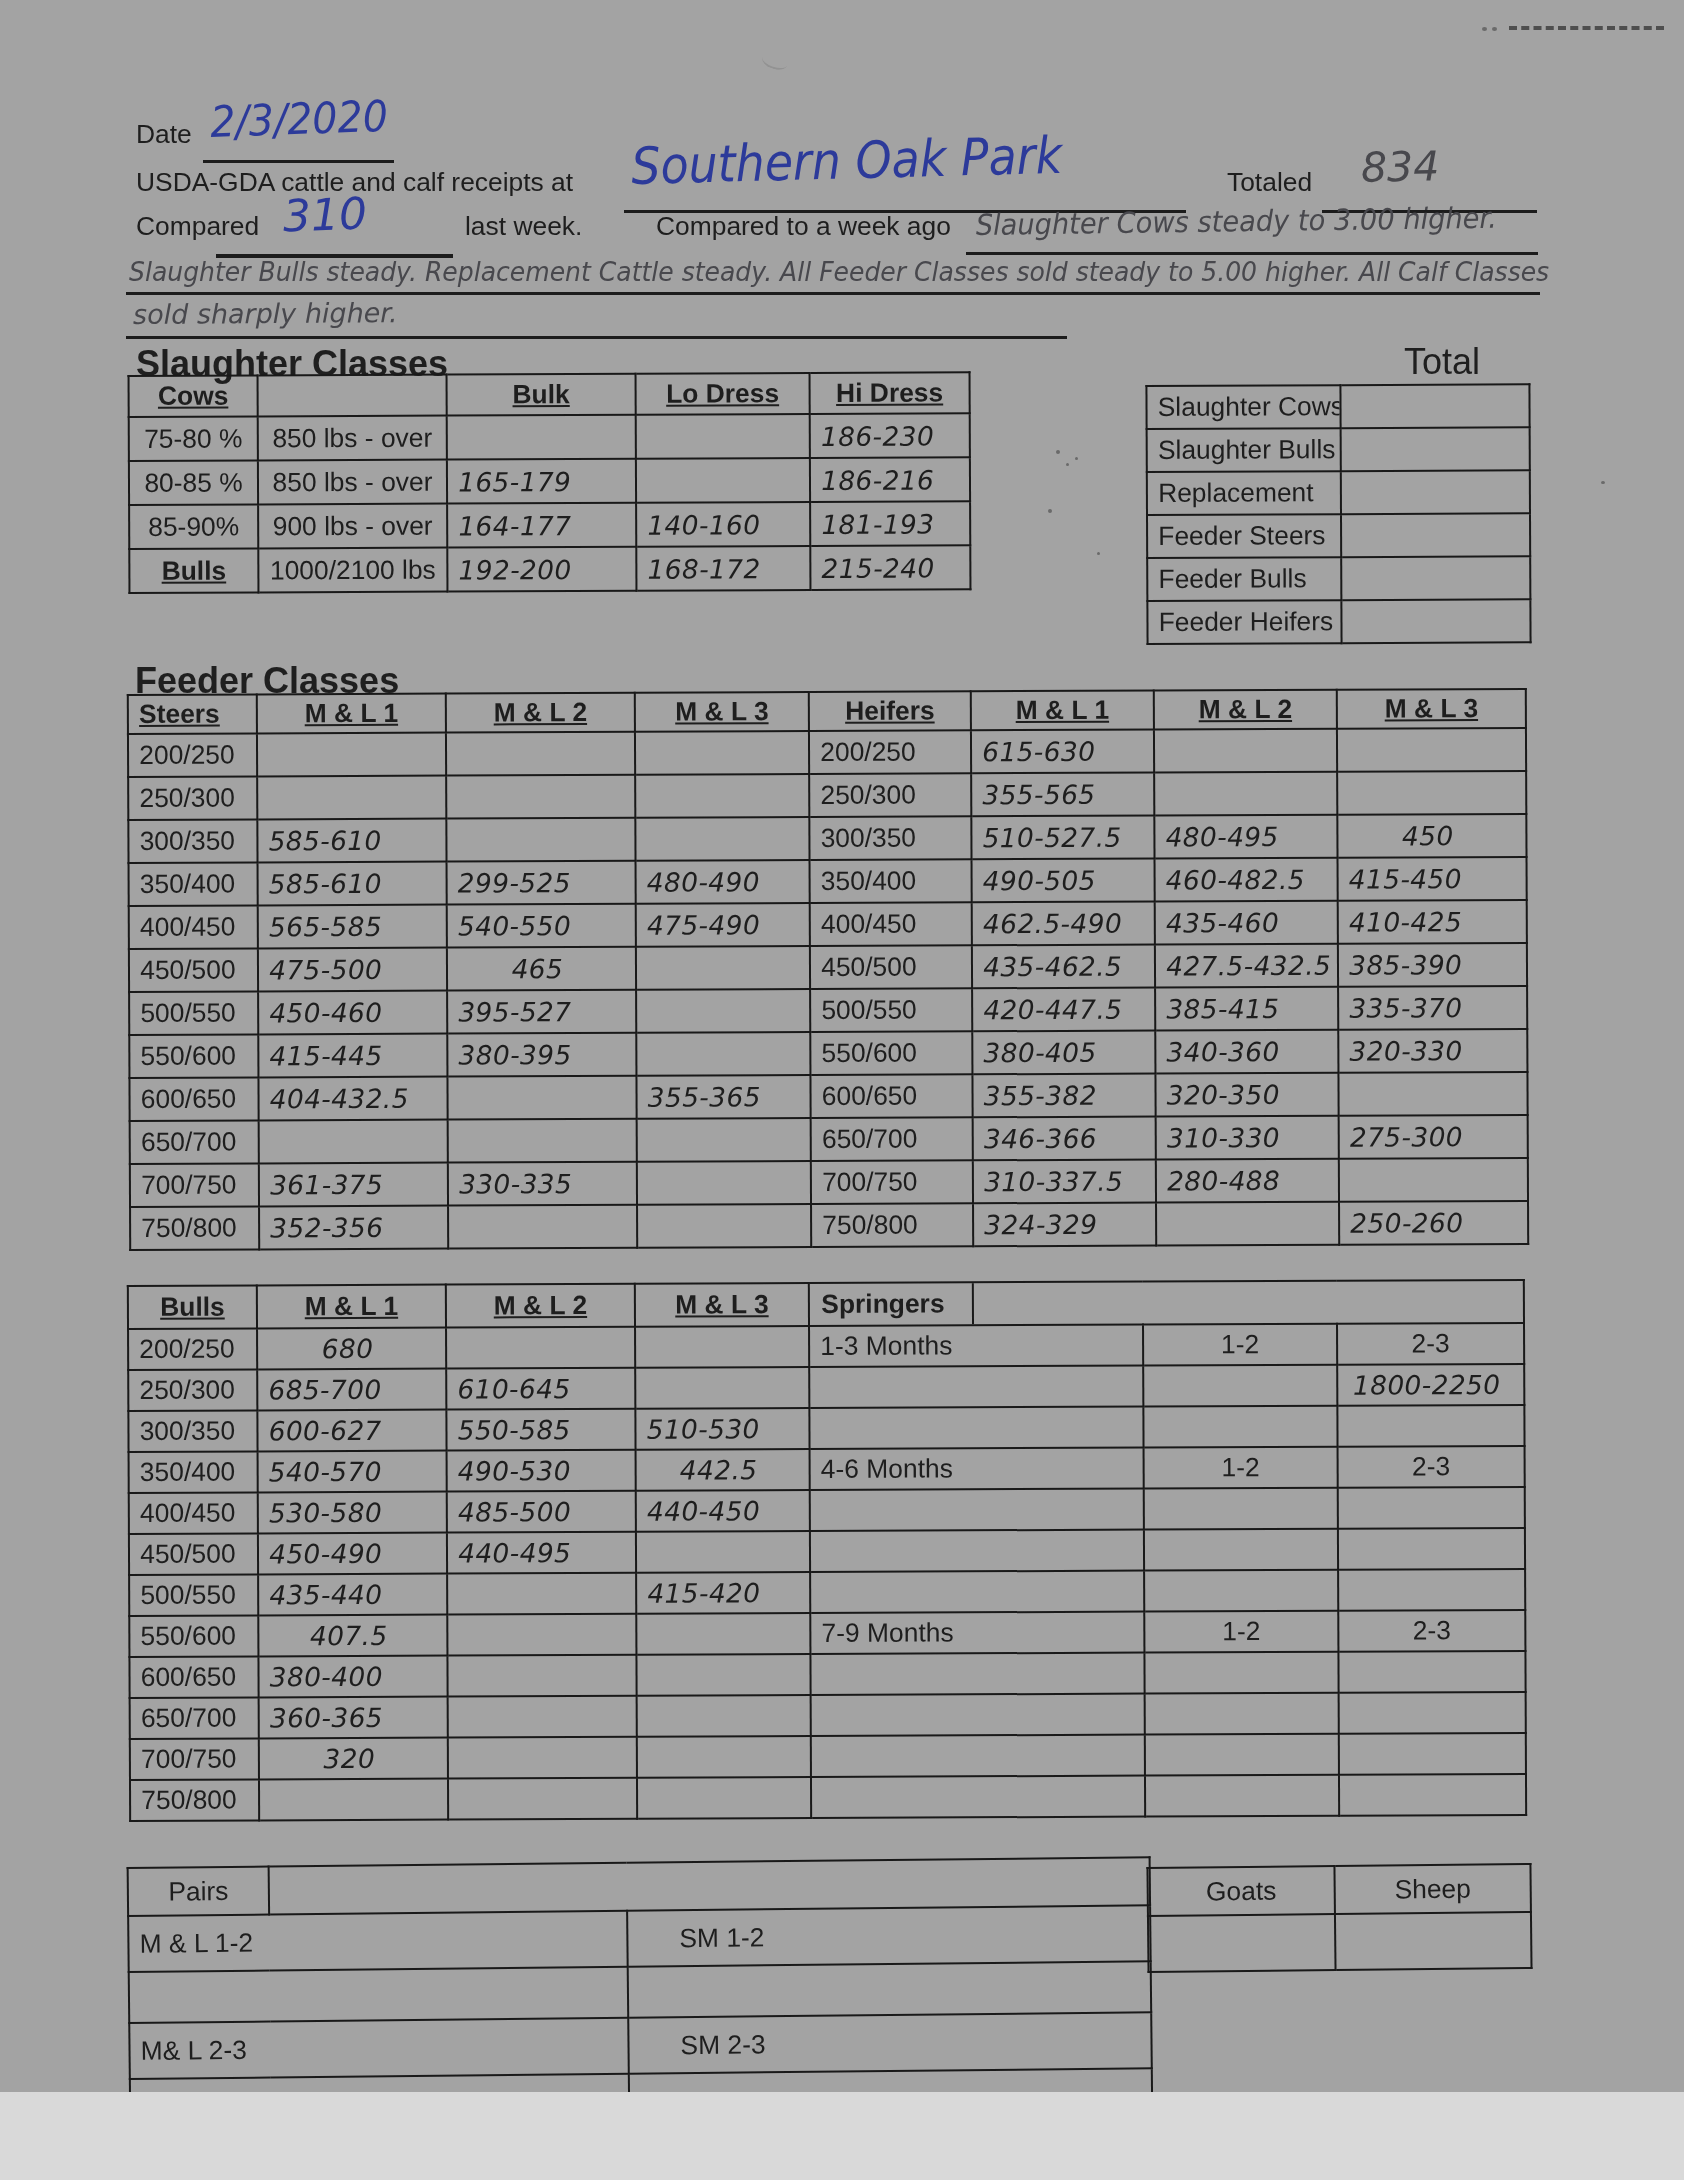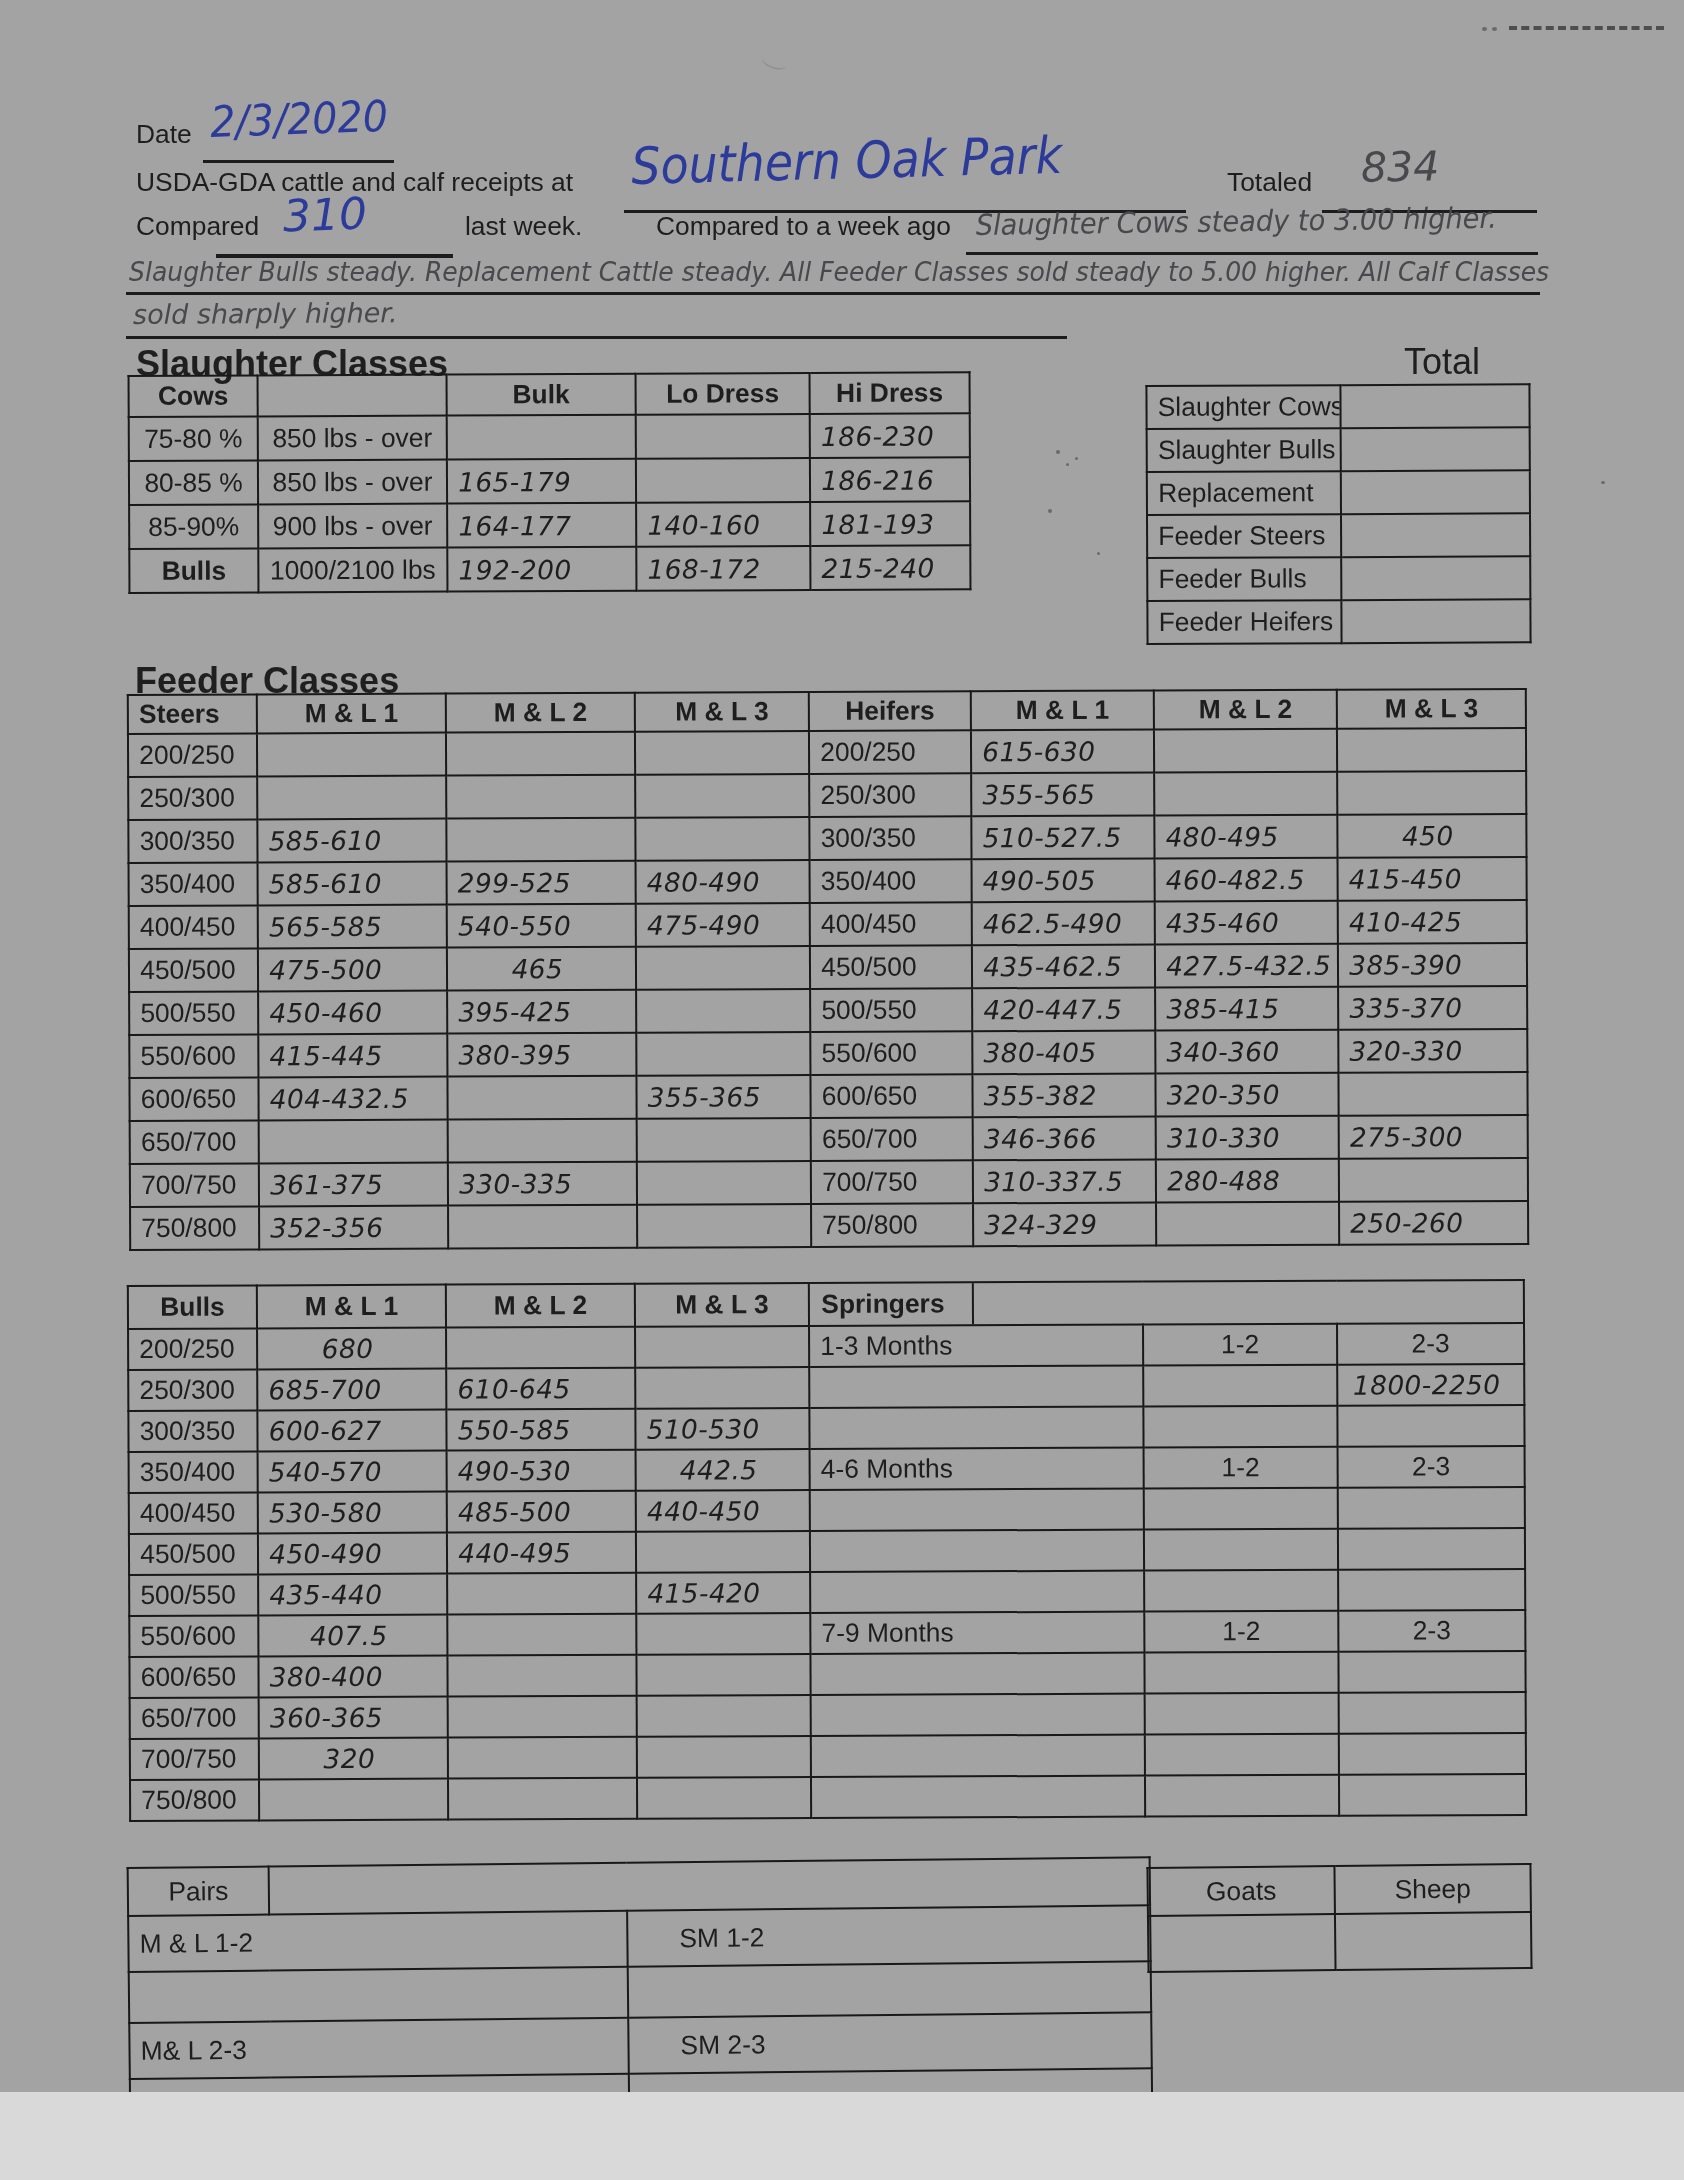--- a/index.html
+++ b/index.html
@@ -14,21 +14,21 @@
   .hand { font-family:"DejaVu Sans", sans-serif; font-style:italic; color:#48484d; line-height:1; }
   .ink  { color:#2c3a9a; }
   .rule { position:absolute; background:#1c1c1c; height:3.4px; }
   .title { font-size:36px; line-height:1; }
 
   table.tbl { position:absolute; border-collapse:collapse; table-layout:fixed; background:transparent; }
   table.tbl td {
     border:2.6px solid #191919; font-size:26.4px; color:#1e1e1e;
     padding:0 10.2px; white-space:nowrap; overflow:hidden; vertical-align:middle;
   }
-  .th  { font-weight:700; text-align:center; }
+  .th  { font-weight:700; text-align:center;text-decoration:underline; }
   .ctr { text-align:center; }
   .lft { text-align:left; }
   .lbl { text-align:left; padding-left:13.6px; }
   td.hv {
     font-family:"DejaVu Sans", sans-serif; font-style:italic;
     font-size:28px; color:#4a4a51; letter-spacing:0.4px; padding-left:17px;
   }
   td.hv.ctr { text-align:center; padding-left:2px; }
 
   .slaughter tr { height:44px; }  .slaughter tr.hd { height:41px; }
@@ -253,21 +253,21 @@
           <td class="hv ctr">465</td>
           <td class="hv"></td>
       <td class="lbl">450/500</td>
       <td class="hv">435-462.5</td>
           <td class="hv">427.5-432.5</td>
           <td class="hv">385-390</td>
     </tr>
     <tr>
       <td class="lbl">500/550</td>
       <td class="hv">450-460</td>
-          <td class="hv">395-425</td>
+          <td class="hv">395-527</td>
           <td class="hv"></td>
       <td class="lbl">500/550</td>
       <td class="hv">420-447.5</td>
           <td class="hv">385-415</td>
           <td class="hv">335-370</td>
     </tr>
     <tr>
       <td class="lbl">550/600</td>
       <td class="hv">415-445</td>
           <td class="hv">380-395</td>

